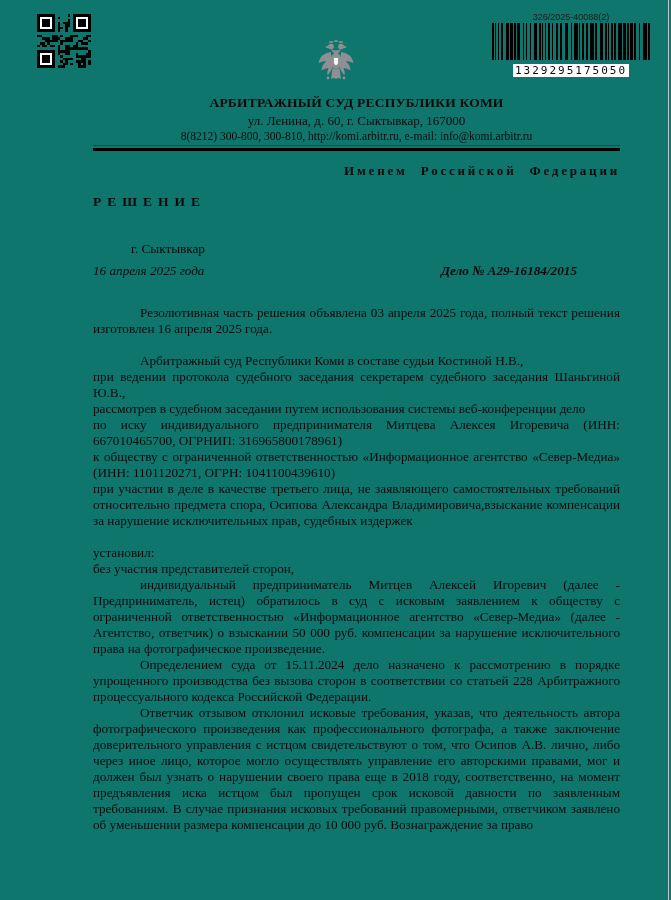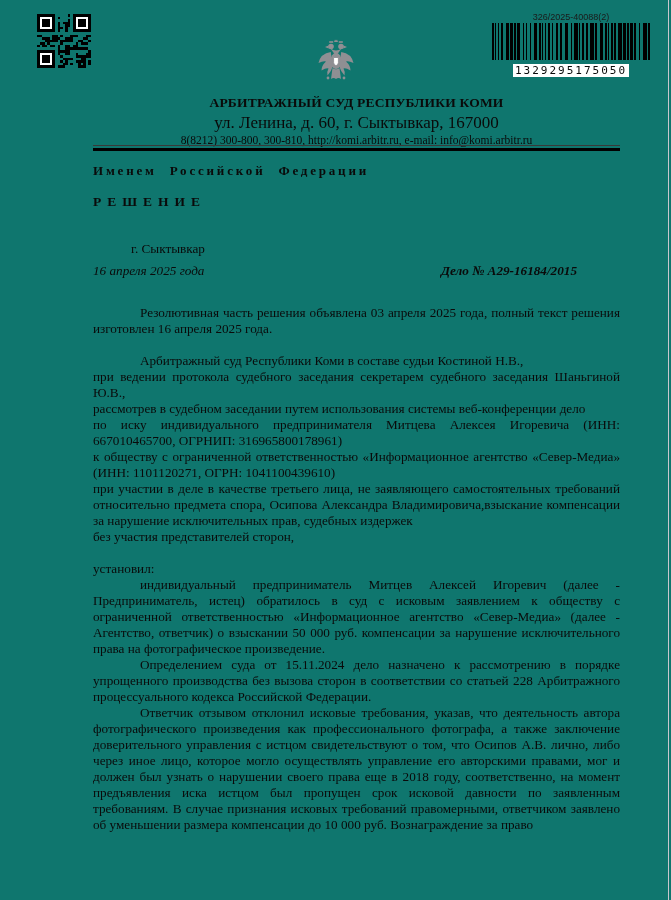--- a/index.html
+++ b/index.html
@@ -58,41 +58,41 @@
   }
   .emblem svg { display: block; width: 40px; height: 54px; }
   
   .court-header {
     position: absolute;
     left: 93px; top: 95px;
     width: 527px;
     text-align: center;
   }
   .court-name  { font-weight: bold; font-size: 13.5px; letter-spacing: 0.2px; }
-  .court-addr  { font-size: 17px; margin-top: 2px; }
+  .court-addr  { font-size: 13px; margin-top: 2px; }
   .court-contacts { font-size: 11.5px; margin-top: 1px; }
   .divider {
     position: absolute;
     left: 93px; top: 145px;
     width: 527px; height: 6px;
     box-sizing: border-box;
     border-top: 1.5px solid #3a3a3a;
     border-bottom: 3px solid #000;
   }
   
   .content {
     position: absolute;
     left: 93px; top: 160px;
     width: 527px;
     font-size: 13.2px;
     line-height: 16px;
     text-align: justify;
   }
   .in-name {
-    text-align: left;
+    text-align: right;
     font-weight: bold;
     font-size: 13px;
     letter-spacing: 2.8px;
     word-spacing: 7px;
     margin-top: 3px;
     white-space: nowrap;
   }
   .decision {
     text-align: left;
     font-weight: bold;
@@ -351,21 +351,21 @@
       <span class="caseno">Дело № А29-16184/2015</span>
     </div>
 
     <p class="para indent gap-after" style="margin-top:26px">Резолютивная часть решения объявлена 03 апреля 2025 года, полный текст решения изготовлен 16 апреля 2025 года.</p>
     <p class="para indent">Арбитражный суд Республики Коми в составе судьи Костиной Н.В.,</p>
     <p class="para">при ведении протокола судебного заседания секретарем судебного заседания Шаньгиной Ю.В.,</p>
     <p class="para">рассмотрев в судебном заседании путем использования системы веб-конференции дело</p>
     <p class="para">по иску индивидуального предпринимателя Митцева Алексея Игоревича (ИНН: 667010465700, ОГРНИП: 316965800178961)</p>
     <p class="para">к обществу с ограниченной ответственностью «Информационное агентство «Север-Медиа» (ИНН: 1101120271, ОГРН: 1041100439610)</p>
     <p class="para">при участии в деле в качестве третьего лица, не заявляющего самостоятельных требований относительно предмета спора, Осипова Александра Владимировича,взыскание компенсации за нарушение исключительных прав, судебных издержек</p>
+    <p class="para gap-before">установил:</p>
     <p class="para">без участия представителей сторон,</p>
-    <p class="para gap-before">установил:</p>
     <p class="para indent">индивидуальный предприниматель Митцев Алексей Игоревич (далее - Предприниматель, истец) обратилось в суд с исковым заявлением к обществу с ограниченной ответственностью «Информационное агентство «Север-Медиа» (далее - Агентство, ответчик) о взыскании 50 000 руб. компенсации за нарушение исключительного права на фотографическое произведение.</p>
     <p class="para indent">Определением суда от 15.11.2024 дело назначено к рассмотрению в порядке упрощенного производства без вызова сторон в соответствии со статьей 228 Арбитражного процессуального кодекса Российской Федерации.</p>
     <p class="para indent">Ответчик отзывом отклонил исковые требования, указав, что деятельность автора фотографического произведения как профессионального фотографа, а также заключение доверительного управления с истцом свидетельствуют о том, что Осипов А.В. лично, либо через иное лицо, которое могло осуществлять управление его авторскими правами, мог и должен был узнать о нарушении своего права еще в 2018 году, соответственно, на момент предъявления иска истцом был пропущен срок исковой давности по заявленным требованиям. В случае признания исковых требований правомерными, ответчиком заявлено об уменьшении размера компенсации до 10 000 руб. Вознаграждение за право</p>
   </div>
 
   <div class="page-edge"></div>
 </div>
 
 </body></html>

